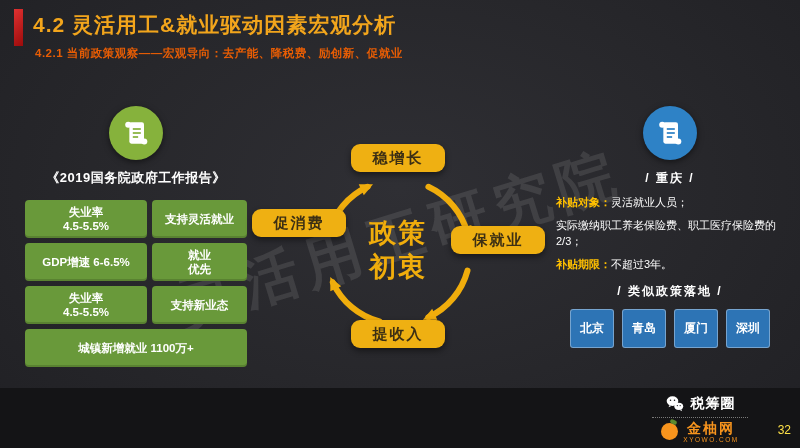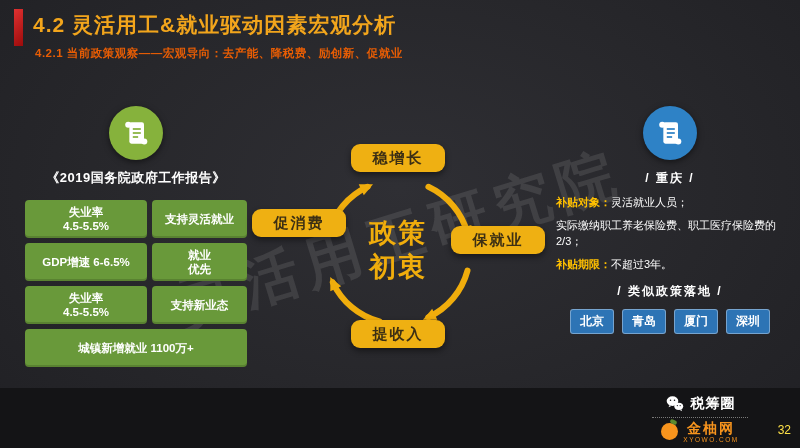--- a/index.html
+++ b/index.html
@@ -38,21 +38,21 @@
   
   .right-panel{left:552px;width:236px;}
   .right-panel .panel-icon{background:#2e82c6;}
   .sec-head{margin-top:10px;font-size:12px;font-weight:bold;color:#fff;letter-spacing:2px;}
   .rrows{margin-top:8px;text-align:left;padding:0 4px;}
   .rrow{display:flex;margin-bottom:7px;font-size:11px;line-height:1.45;}
   .rlabel{color:#ffc000;font-weight:bold;white-space:nowrap;flex:0 0 auto;}
   .rvalue{color:#fff;flex:1;}
   .cities{margin-top:9px;display:flex;justify-content:center;gap:8px;}
   .city{background:#2d74b5;border:1px solid rgba(255,255,255,0.35);border-radius:3px;
-    color:#fff;font-size:12px;font-weight:bold;padding:3px 9px;}
+    color:#fff;font-size:12px;font-weight:bold;padding:10px 9px;}
 
   
   .diagram{position:absolute;left:0;top:0;width:800px;height:448px;pointer-events:none;}
   .node{position:absolute;width:94px;height:28px;background:#efb012;border-radius:9px;
     display:flex;align-items:center;justify-content:center;
     color:#3c2f14;font-size:15px;font-weight:bold;letter-spacing:2px;
     box-shadow:0 3px 6px rgba(0,0,0,0.45);}
   .node-top{left:351px;top:144px;}
   .node-right{left:451px;top:226px;}
   .node-bottom{left:351px;top:320px;}

